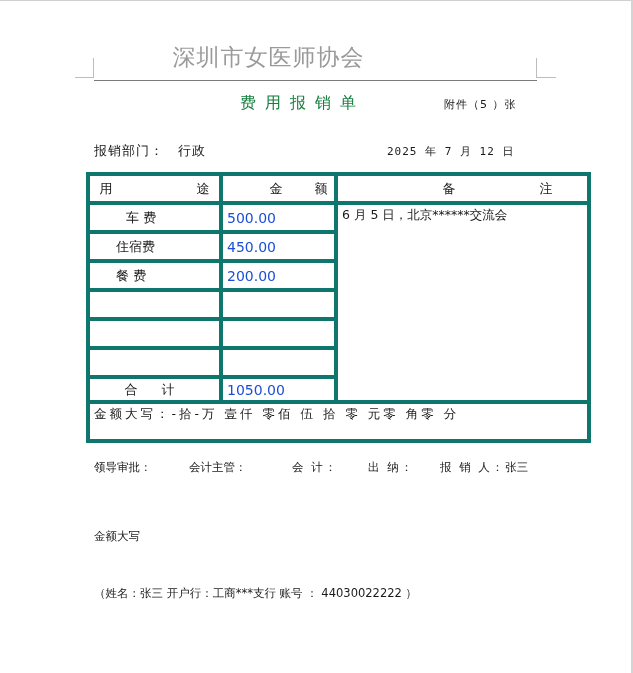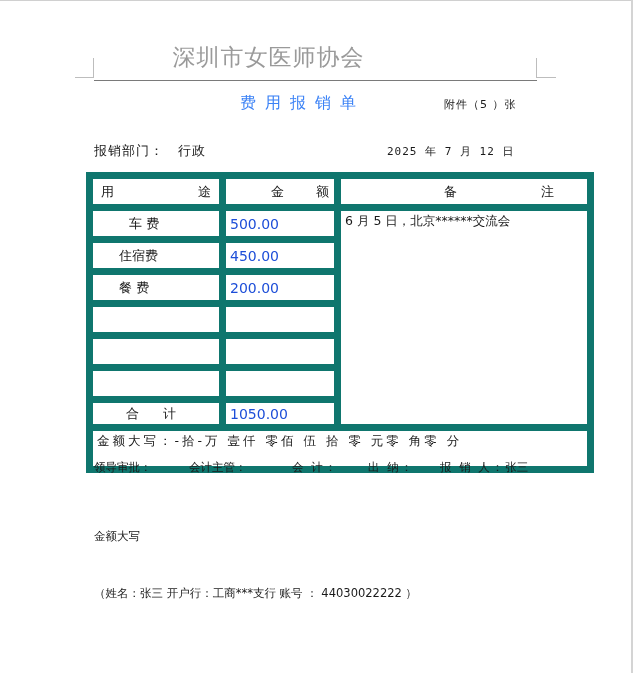--- a/index.html
+++ b/index.html
@@ -38,21 +38,21 @@
       position: absolute; left: 0; top: 42px; width: 537px;
       text-align: center;
       font-size: 23px;
       color: #9a9a9a;
       letter-spacing: 1px;
     }
     .form-title {
       position: absolute; left: 240px; top: 93px;
       font-size: 16px;
       letter-spacing: 9px;
-      color: #3b82f6;
+      color: #15803d;
     }
     .attach {
       position: absolute; left: 444px; top: 97px;
       font-size: 11px;
       letter-spacing: 1px;
     }
     .dept {
       position: absolute; left: 94px; top: 142px;
       font-size: 13px;
       letter-spacing: 1px;
@@ -64,21 +64,21 @@
       letter-spacing: 1px;
       font-family: "DejaVu Sans Mono", "Liberation Mono", monospace;
     }
     table.exp {
       position: absolute; left: 86px; top: 172px;
       border-collapse: collapse;
       width: 501px;
       table-layout: fixed;
     }
     table.exp td {
-      border: 7px solid #0f766e;
+      border: 4px solid #0f766e;
       padding: 0 4px;
       font-size: 13px;
       vertical-align: middle;
       overflow: hidden;
       white-space: nowrap;
     }
     .col1 { width: 133px; }
     .col2 { width: 115px; }
     .col3 { width: 253px; }
     tr.hdr td { height: 25px; text-align: center; letter-spacing: 0; }

